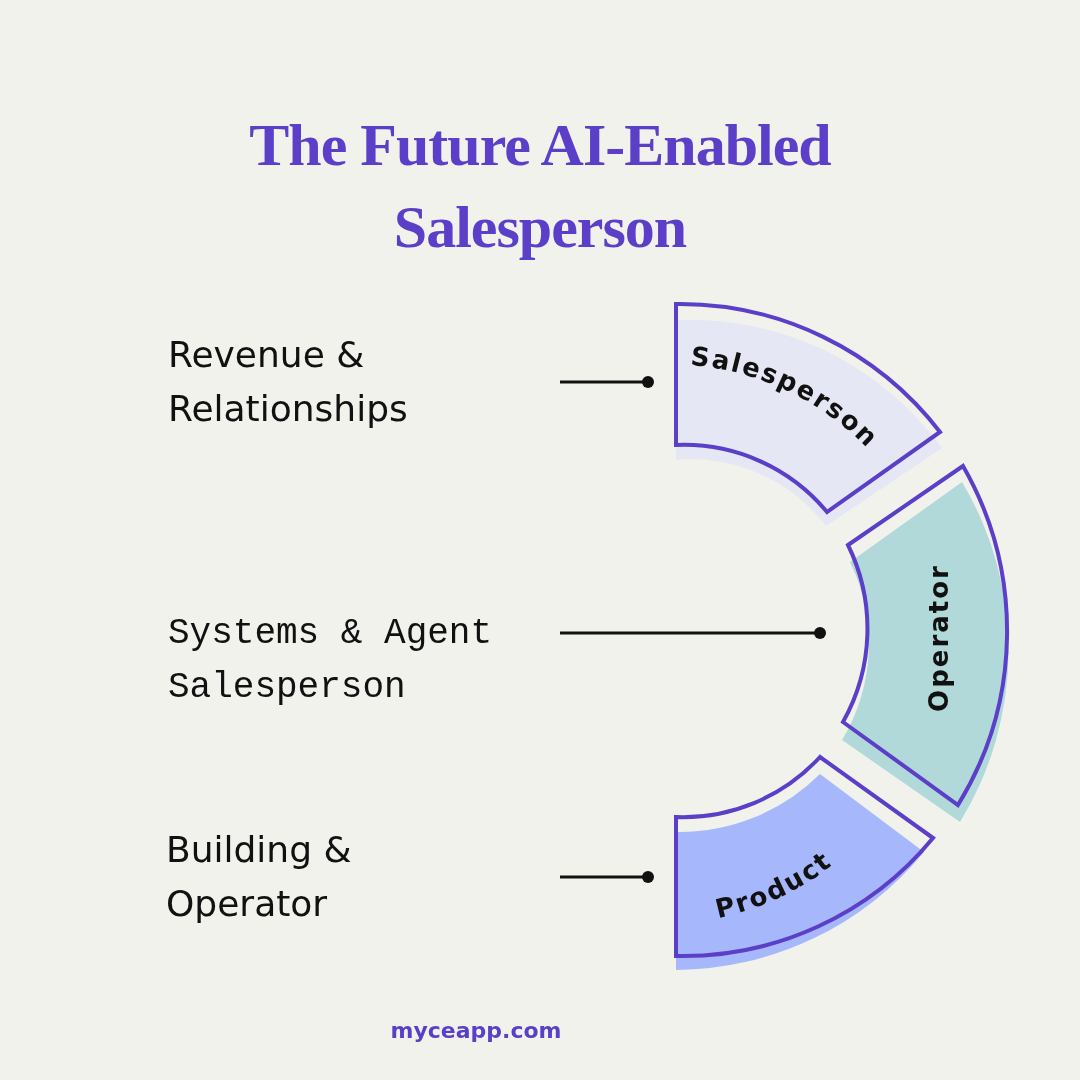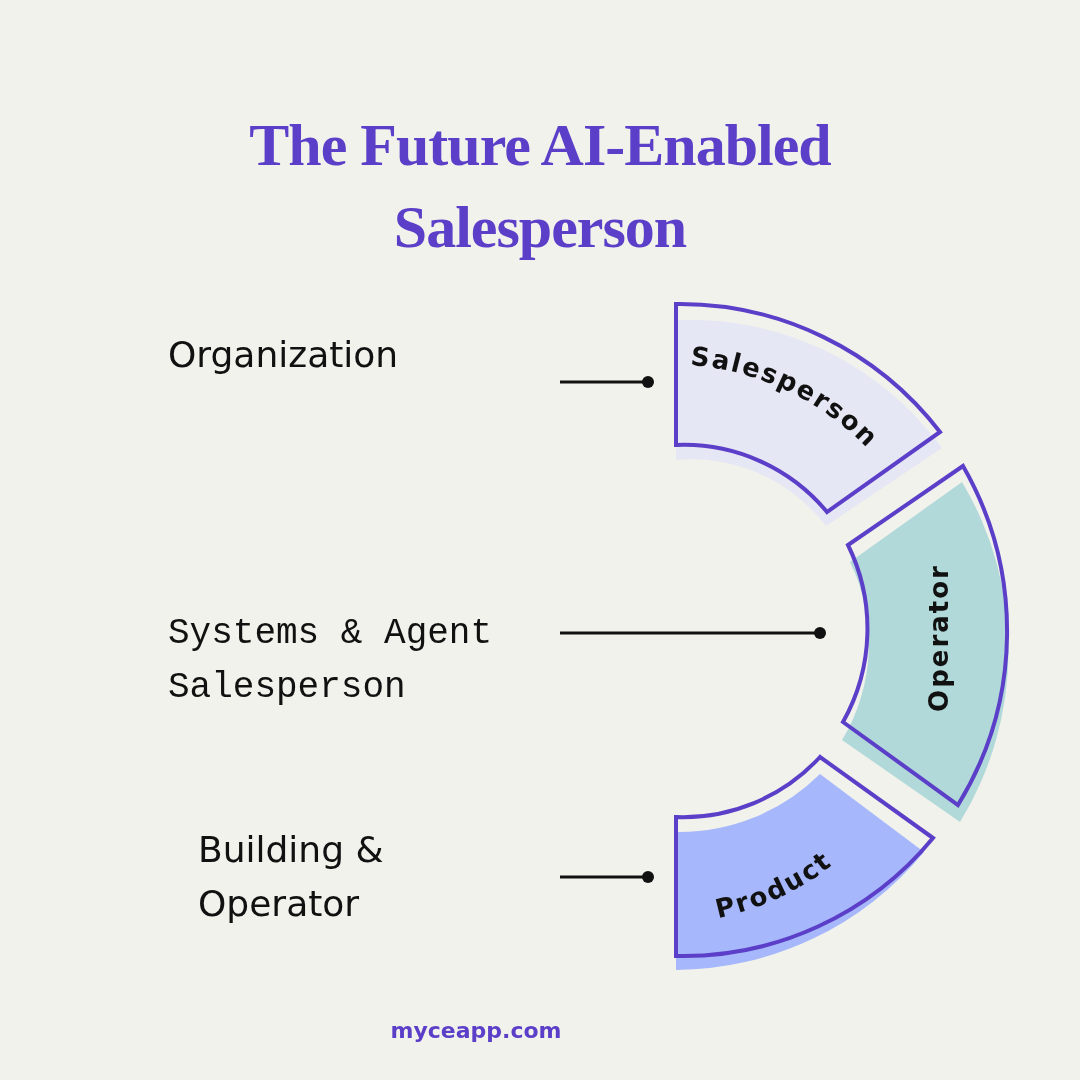--- a/index.html
+++ b/index.html
@@ -12,27 +12,28 @@
 </style>
 </head>
 <body>
 
 <div class="title">
   <div>The Future AI-Enabled</div>
   <div>Salesperson</div>
 </div>
 
 <div class="label" style="top:328px;">
-  <div>Organization</div>
+  <div>Revenue &amp;</div>
+  <div>Relationships</div>
 </div>
 <div class="label" style="top:607px;font-family:Liberation Mono, monospace;">
   <div>Systems &amp; Agent</div>
   <div>Salesperson</div>
 </div>
-<div class="label" style="top:823px; left:166px;margin-left:32px;">
+<div class="label" style="top:823px; left:166px;">
   <div>Building &amp;</div>
   <div>Operator</div>
 </div>
 
 <svg class="diagram" width="1080" height="1080" viewBox="0 0 1080 1080">
   <defs>
     <path id="salesArc" d="M 690 365 A 275 275 0 0 1 890 475"></path>
     <path id="prodArc" d="M 718 918 A 275 275 0 0 0 860 840"></path>
   </defs>
 

